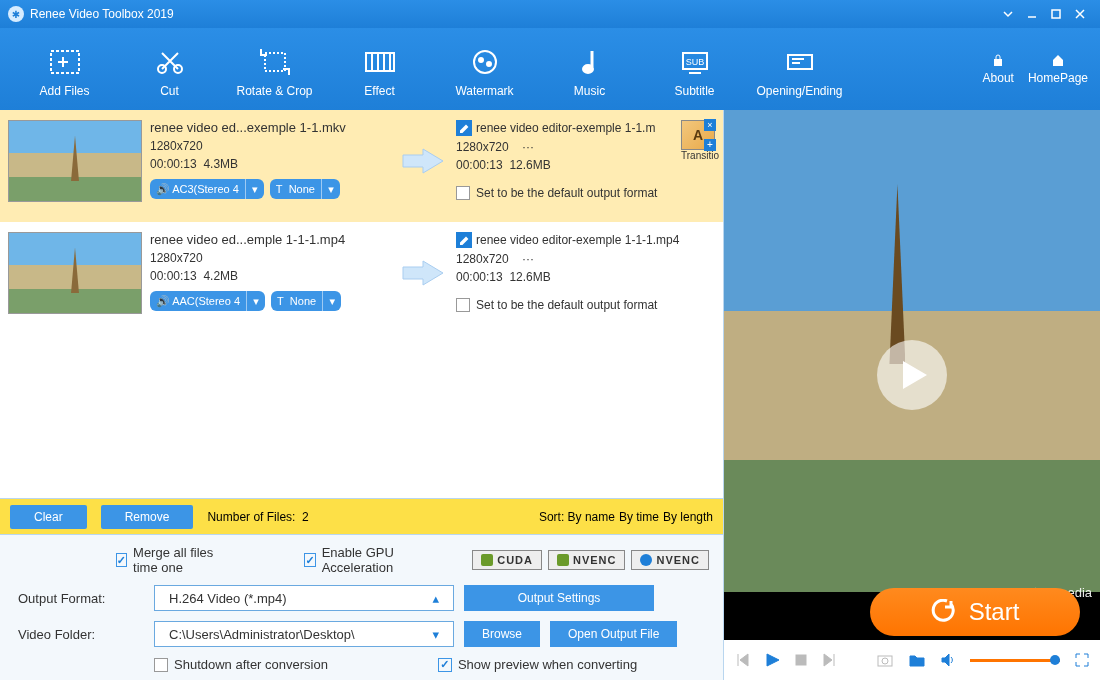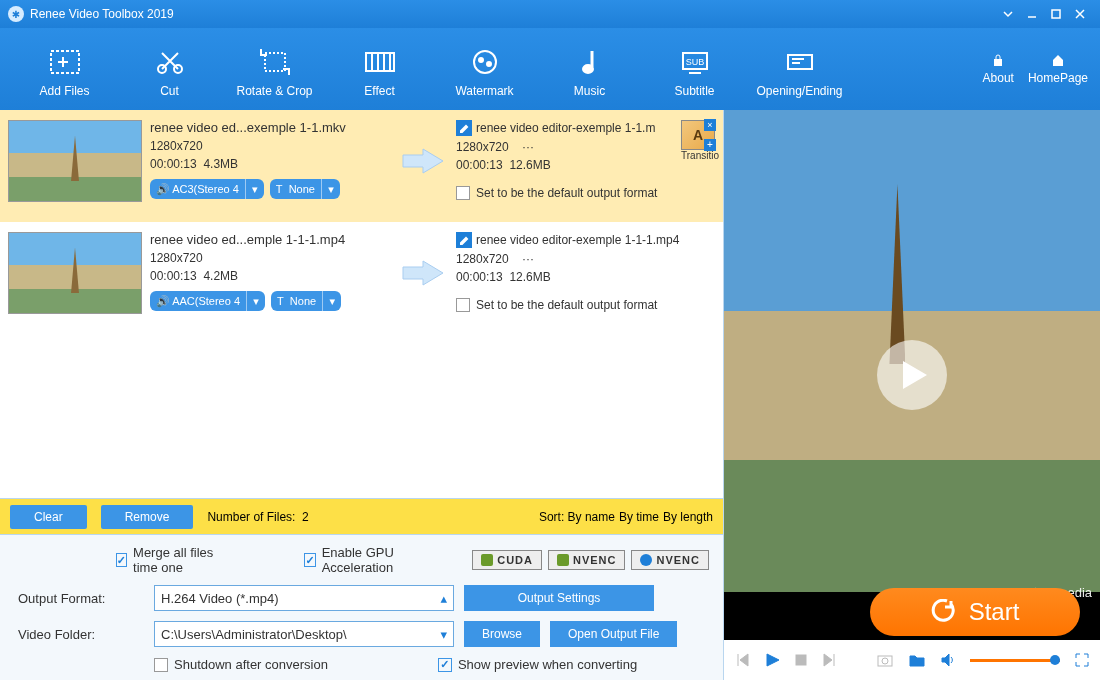--- a/index.html
+++ b/index.html
@@ -47,21 +47,21 @@
 .chkrow{display:flex;align-items:center;gap:6px;margin-top:10px;}
 .chk{width:14px;height:14px;border:1px solid #999;background:#fff;display:inline-block;}
 
 .listctl{height:36px; background:#fde047; border-top:1px solid #b9d6ef; display:flex; align-items:center; padding:0 10px; font-size:12px; gap:14px;}
 .btn{height:24px; padding:0 24px; background:#3c95e6; color:#fff; border:none; font-size:12px; cursor:pointer; border-radius:2px;}
 .listctl .sortgrp{margin-left:auto; display:flex; gap:4px;}
 
 .bottom{padding:10px 14px 8px 14px; background:#f3f8fc; border-top:1px solid #b9d6ef; font-size:13px; color:#333;}
 .brow{display:flex; align-items:center; gap:10px; margin-bottom:10px;}
 .brow .lbl{width:130px; text-align:left; padding-left:4px;}
-.dd{flex:0 0 300px; height:26px; border:1px solid #6aa9e0; background:#fff; display:flex; align-items:center; padding:0 6px; position:relative; cursor:pointer;}
+.dd{flex:0 0 300px; height:26px; border:1px solid #6aa9e0; background:#fff; display:flex; align-items:center; padding:0 14px; position:relative; cursor:pointer;}
 .dd .car{margin-left:auto; color:#1e7fd8;}
 .bbtn{height:26px; background:#3c95e6; color:#fff; border:none; padding:0 18px; font-size:12px; cursor:pointer;}
 .chkline2{display:flex;align-items:center;gap:6px;}
 .chkmark{width:14px;height:14px;border:1px solid #3c95e6;display:inline-flex;align-items:center;justify-content:center;color:#1e7fd8;font-size:11px;font-weight:bold;}
 .gpubadges{display:flex;gap:6px;padding-left:40px;}
 .gpub{height:20px;border:1px solid #888;padding:0 8px;display:flex;align-items:center;gap:4px;font-size:11px;font-weight:bold;letter-spacing:1px;background:#eee;}
 .gpub .dot{width:12px;height:12px;border-radius:2px;}
 
 .startbtn{position:absolute; right:20px; bottom:44px; width:210px; height:48px; background:linear-gradient(#ff8a1e,#ff7400); border-radius:24px; color:#fff; font-size:24px; display:flex; align-items:center; justify-content:center; gap:12px; cursor:pointer; border:none;}
 .startbtn svg{fill:none;stroke:#fff;stroke-width:3;}

